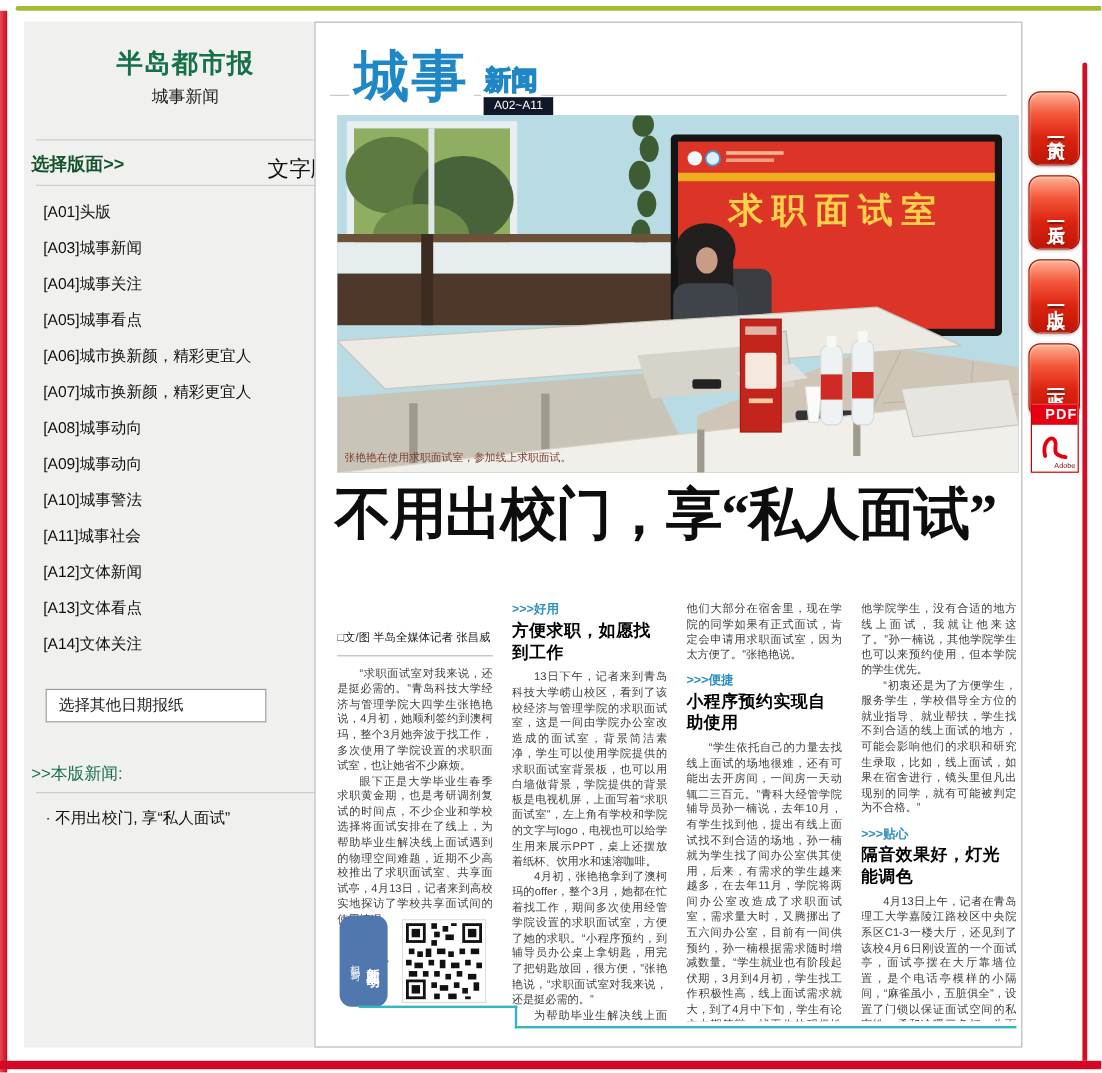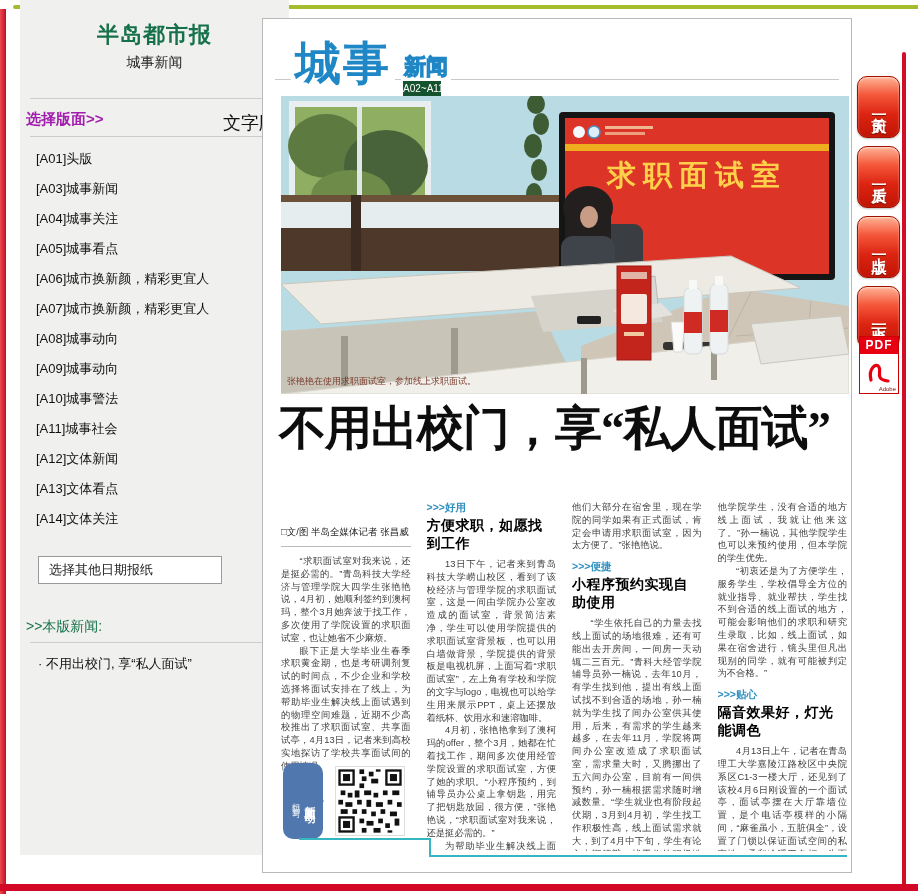--- a/index.html
+++ b/index.html
@@ -6,44 +6,44 @@
   .app{position:relative;width:918px;height:894px;background:#fff;overflow:hidden;
        font-family:"Liberation Sans","DejaVu Sans",sans-serif;}
 
   
   .frame-top{position:absolute;left:13px;top:5px;right:0;height:4px;background:#a4bd2e;border-radius:6px 0 0 6px;}
   .frame-left{position:absolute;left:0;top:9px;width:6px;bottom:0;background:linear-gradient(90deg,#ea4a50,#c20d22);}
   .frame-right{position:absolute;left:902px;top:52px;width:4px;height:832px;background:#d00e26;border-radius:3px 3px 0 0;}
   .frame-bottom{position:absolute;left:0;top:884px;width:100%;height:7px;background:#d20826;}
 
   
-  .sidebar{position:absolute;left:20px;top:0;width:269px;height:855px;background:#f0f0ee;}
+  .sidebar{position:absolute;left:20px;top:18px;width:269px;height:855px;background:#f0f0ee;}
   .sb-title{position:absolute;top:20px;left:0;right:0;text-align:center;font-size:22px;font-weight:bold;color:#16714a;letter-spacing:1px;}
   .sb-edition{position:absolute;top:54px;left:0;right:0;text-align:center;font-size:14px;color:#222;}
   .sb-date{position:absolute;top:74px;left:0;right:0;text-align:center;font-size:14px;color:#222;}
   .sb-hr{position:absolute;left:10px;right:10px;height:1px;background:#ccc;}
   .hr1{top:98px;} .hr2{top:136px;} .hr3{top:642px;}
-  .sb-row-label{position:absolute;top:110px;left:6px;font-size:15px;font-weight:bold;color:#a21caf;cursor:pointer;}
+  .sb-row-label{position:absolute;top:110px;left:6px;font-size:15px;font-weight:bold;color:#14532d;cursor:pointer;}
   .sb-text-version{position:absolute;top:111px;right:12px;font-size:18px;color:#111;cursor:pointer;}
   .sb-pages{position:absolute;top:144px;left:16px;right:6px;height:398px;overflow:hidden;}
   .page-link{height:30px;line-height:30px;font-size:13px;color:#111;cursor:pointer;white-space:nowrap;}
   .sb-dateselect{position:absolute;top:556px;left:18px;width:172px;height:26px;background:#fff;border:1px solid #9b9b9b;
       font-size:13px;color:#222;line-height:26px;padding-left:10px;cursor:pointer;}
   .sb-newshdr{position:absolute;top:618px;left:6px;font-size:14px;font-weight:normal;color:#16714a;}
   .sb-news{position:absolute;top:654px;left:18px;right:6px;}
   .news-link{font-size:13px;color:#111;line-height:20px;cursor:pointer;}
   .news-link::before{content:"· ";}
 
   
   .paper{position:absolute;left:262px;top:18px;width:590px;height:855px;background:#fff;border:1px solid #b9b9b9;box-sizing:border-box;}
   .logo-line{position:absolute;left:12px;right:12px;top:60px;height:1px;background:#c9c9c9;}
   .logo-main{position:absolute;left:28px;top:14px;font-size:46px;font-weight:900;color:#1f87c5;background:#fff;padding:0 4px;letter-spacing:2px;}
   .logo-sub{position:absolute;left:138px;top:33px;font-size:22px;font-weight:bold;color:#eaf4fa;
       -webkit-text-stroke:1.2px #1f87c5;background:#fff;padding:0 3px;}
-  .logo-range{position:absolute;left:140px;top:62px;width:38px;height:15px;background:#14532d;color:#fff;
+  .logo-range{position:absolute;left:140px;top:62px;width:58px;height:15px;background:#0f172a;color:#fff;
       font-size:10px;line-height:15px;text-align:center;}
 
   
   .photo{position:absolute;left:18px;top:77px;width:568px;height:298px;overflow:hidden;background:#b9dbe3;}
   .photo svg{position:absolute;left:0;top:0;}
   .screen-text{position:absolute;left:284px;top:60px;width:264px;text-align:center;font-size:29px;font-weight:bold;
       color:#ffd04a;letter-spacing:7px;font-family:"Liberation Serif","DejaVu Serif",serif;}
   .photo-caption{position:absolute;left:6px;bottom:6px;font-size:9px;color:#7a3b2e;}
 
   .headline{position:absolute;left:16px;top:378px;margin:0;width:566px;white-space:nowrap;
@@ -80,21 +80,21 @@
   
   .navbtns{position:absolute;left:857px;top:76px;width:43px;}
   .vbtn{display:block;width:43px;height:62px;margin-bottom:8px;border:1px solid #a21200;border-radius:10px;
       background:linear-gradient(180deg,#ffb294 0%,#f4573a 30%,#dc2412 62%,#c01505 100%);
       box-shadow:inset 0 1px 2px rgba(255,255,255,.55), 0 1px 2px rgba(0,0,0,.25);
       color:#fff;font-size:15px;font-weight:bold;cursor:pointer;
       writing-mode:vertical-lr;text-orientation:upright;text-align:center;letter-spacing:1px;
       text-shadow:0 1px 1px #7e1406;padding:0;line-height:43px;}
   .pdf{position:absolute;left:859px;top:336px;width:40px;height:58px;display:block;cursor:pointer;
       background:#fff;border:1px solid #c00;box-sizing:border-box;text-decoration:none;}
-  .pdf-top{height:17px;background:#e60012;color:#fff;font-size:12px;font-weight:bold;text-align:center;line-height:17px;letter-spacing:1px;}
+  .pdf-top{height:17px;background:#e60012;color:#fff;font-size:12px;font-weight:bold;text-align:right;line-height:17px;letter-spacing:1px;}
   .pdf svg{display:block;margin:1px auto 0;}
   .pdf-brand{position:absolute;right:2px;bottom:1px;font-size:6px;color:#7a0c0c;}
 </style>
 </head>
 <body>
 
 <div class="app">
 
   <div class="frame-top"></div>
   <div class="frame-left"></div>

